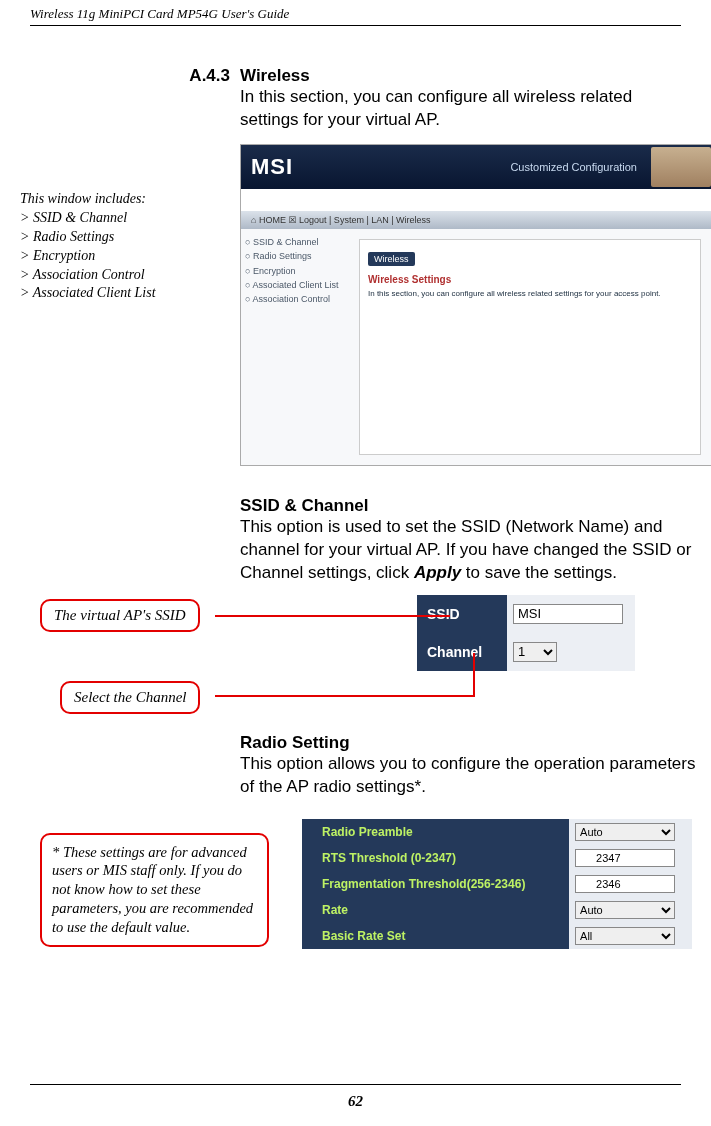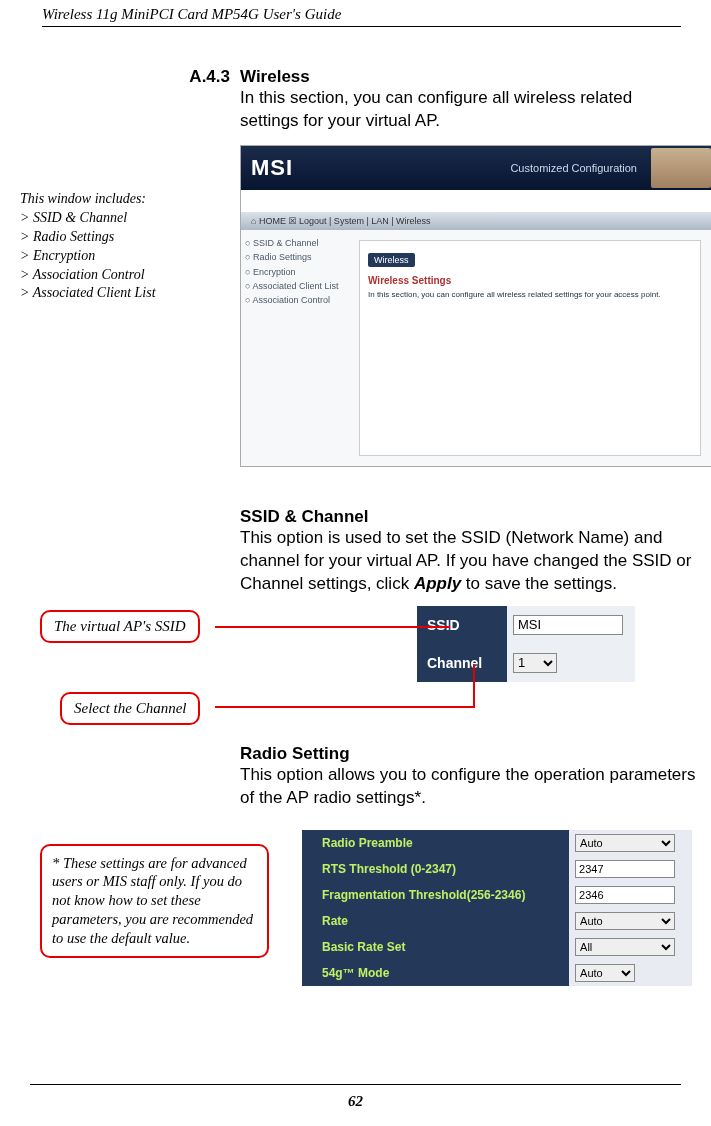--- a/index.html
+++ b/index.html
@@ -12,25 +12,24 @@
   }
   .page {
     width: 711px;
     min-height: 1126px;
     position: relative;
     padding: 0 30px 20px 30px;
     box-sizing: border-box;
   }
   .header-line {
     font-style: italic;
-    font-size: 15px;
+    font-size: 13px;
     padding: 6px 0 3px 0;
     border-bottom: 1px solid #000;
     margin-bottom: 40px;
-    margin-left: 12px;
   }
   .sect-row { display: flex; }
   .sect-num {
     width: 200px; flex: 0 0 200px;
     text-align: right;
     font-weight: bold;
     font-family: Arial, sans-serif;
     font-size: 17px;
     padding-right: 10px;
   }
@@ -90,21 +89,21 @@
     line-height: 1.6;
   }
   .img-main-inner {
     flex: 1; margin: 10px 10px 10px 0; background: #fff;
     border: 1px solid #ccc; padding: 8px; font-family: Arial, sans-serif;
   }
   .img-main-ttl { background: #24395a; color: #fff; font-size: 9px; padding: 2px 6px; display: inline-block; margin-bottom: 8px; border-radius: 2px; }
   .img-main-sub { color: #b03030; font-size: 10px; font-weight: bold; margin-bottom: 4px; }
   .img-main-desc { color: #234; font-size: 8px; }
 
-  .ssid-block { margin-left: 210px; margin-top: 40px; width: 470px; font-family: Arial, sans-serif; font-size: 17px; }
+  .ssid-block { margin-left: 210px; margin-top: 30px; width: 470px; font-family: Arial, sans-serif; font-size: 17px; }
   .ssid-title { font-weight: bold; }
   .ssid-body { line-height: 1.35; }
 
   .diagram-row { position: relative; height: 120px; margin-top: 10px; }
   .callout {
     position: absolute;
     background: #fff;
     border: 2px solid #e30000;
     border-radius: 10px;
     font-style: italic;
@@ -196,21 +195,21 @@
     font-weight: bold;
     border: 0;
   }
   .radio-table td.rt-r {
     background: #e8ecf2;
     padding: 4px 6px;
     border: 0;
   }
   .radio-table input {
     font-family: Arial; font-size: 11px;
-    border: 1px solid #888; height: 18px; padding: 0 3px; background: #fff;
+    border: 1px solid #888; height: 18px; padding: 0 20px; background: #fff;
     box-sizing: border-box; width: 100px;
   }
   .radio-table select {
     font-family: Arial; font-size: 11px;
     border: 1px solid #888; height: 18px; background: #efefef;
     box-sizing: border-box; width: 100px;
   }
   .footer {
     position: absolute;
     bottom: 16px; left: 30px; right: 30px;
@@ -329,24 +328,20 @@
           <td class="rt-r"><input value="2346" style=""></td>
         </tr>
         <tr>
           <td class="rt-l">Rate</td>
           <td class="rt-r"><select><option>Auto</option></select></td>
         </tr>
         <tr>
           <td class="rt-l">Basic Rate Set</td>
           <td class="rt-r"><select><option>All</option></select></td>
         </tr>
-        <tr>
-          <td class="rt-l">54g™ Mode</td>
-          <td class="rt-r"><select style="width:60px"><option>Auto</option></select></td>
-        </tr>
       </tbody>
         </table>
     </div>
   </div>
 
   <div class="footer">62</div>
 
 </div>
 
 </body></html>

